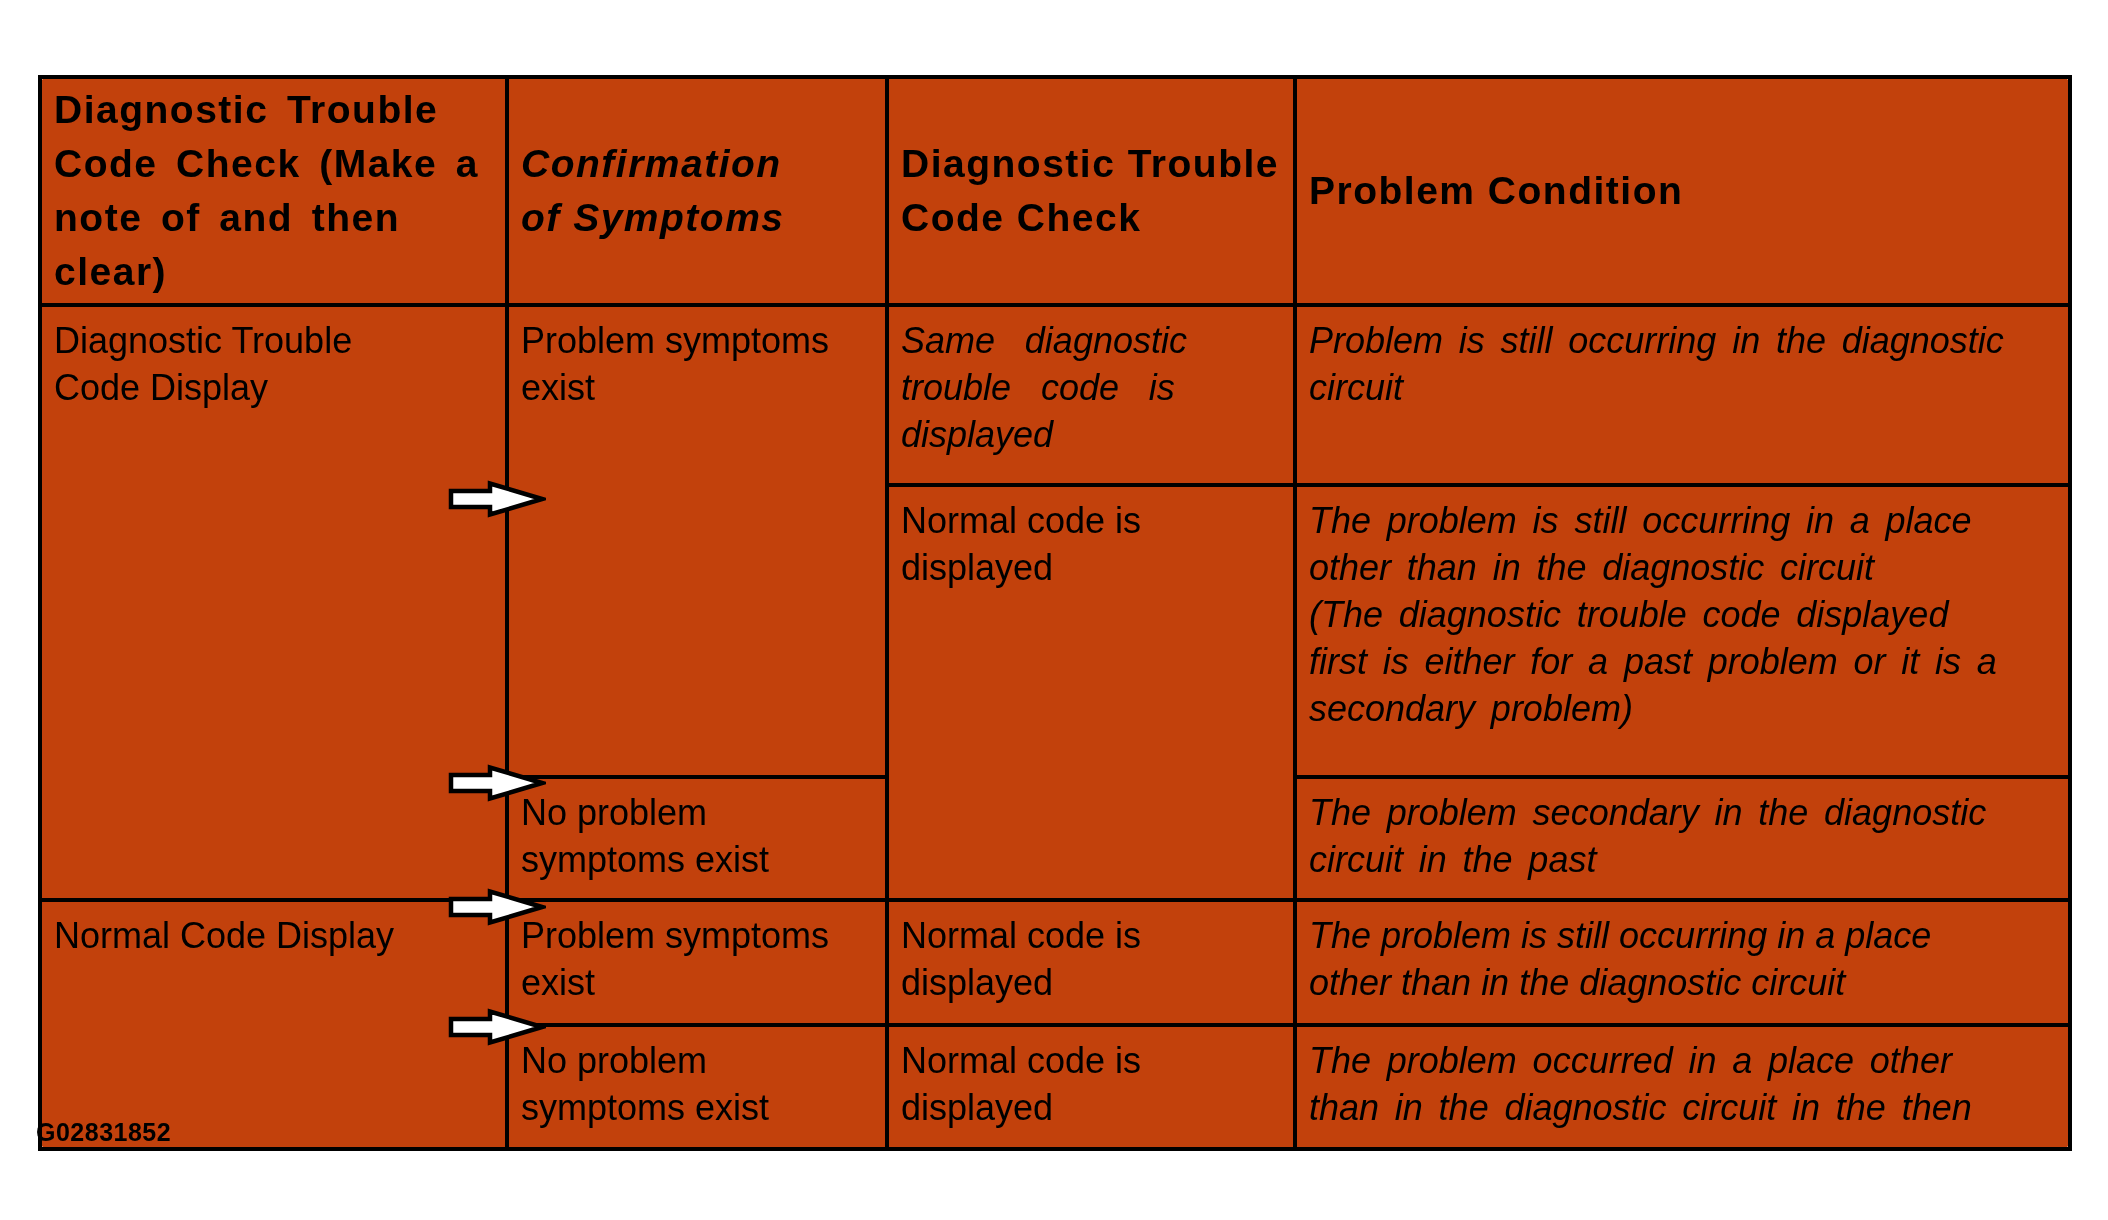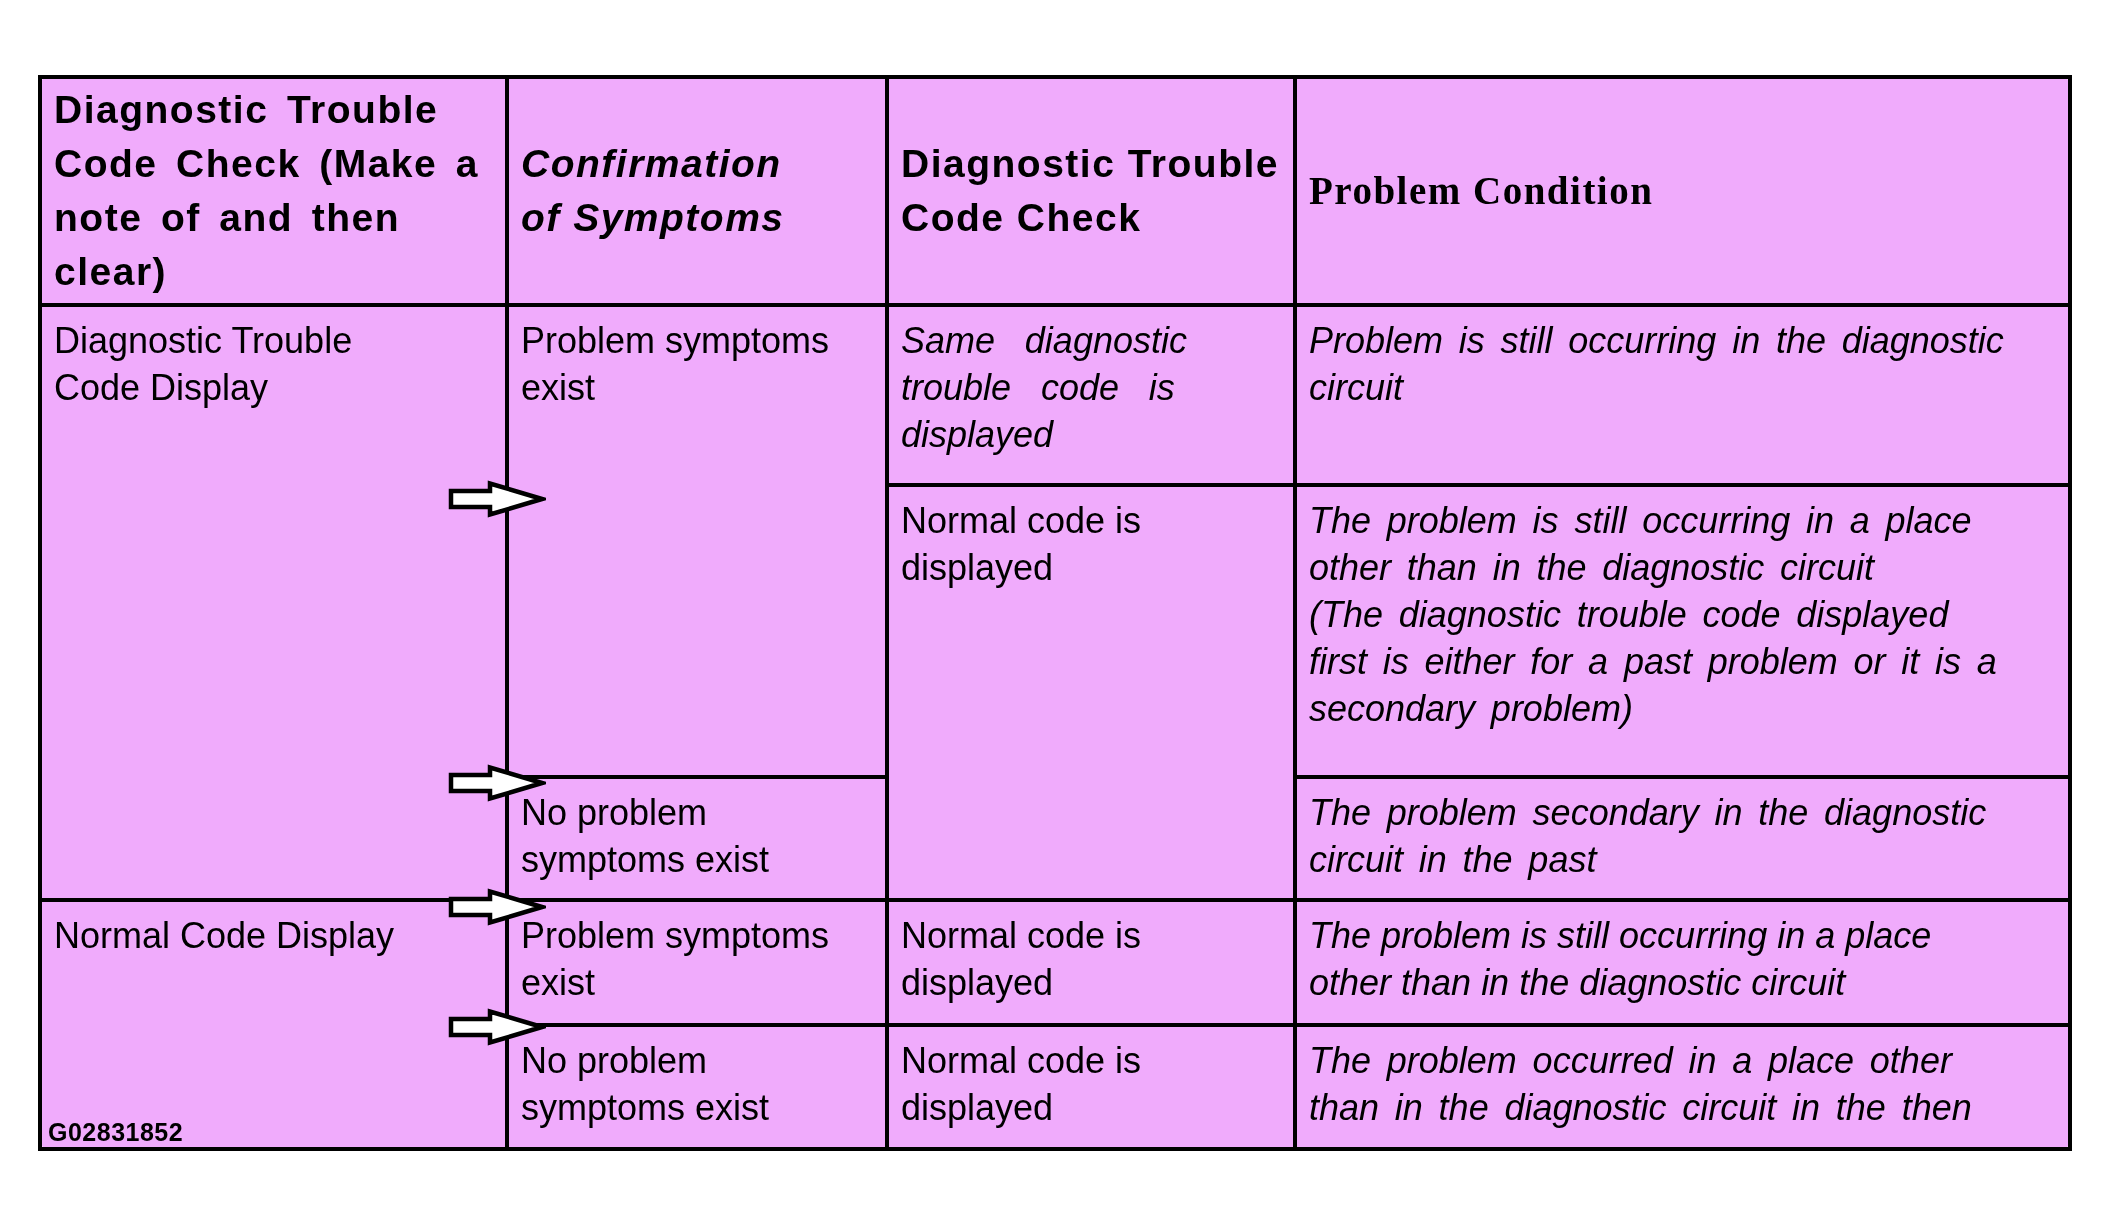--- a/index.html
+++ b/index.html
@@ -16,21 +16,21 @@
     font-family: "Liberation Sans", "DejaVu Sans", sans-serif;
     overflow: hidden;
   }
   table.diag {
     position: absolute;
     left: 38px;
     top: 75px;
     width: 2030px;
     border-collapse: collapse;
     table-layout: fixed;
-    background: #f0abfc;
+    background: #c2410c;
     border-radius: 15px;
   }
   table.diag th, table.diag td {
     border: 4px solid #000000;
     white-space: pre-line;
     overflow: hidden;
     box-sizing: border-box;
   }
   table.diag th {
     font-size: 39px;
@@ -45,39 +45,38 @@
     font-size: 36px;
     line-height: 47px;
     font-weight: normal;
     text-align: left;
     vertical-align: top;
     padding: 10px 10px 6px 12px;
   }
   th.h-col1 { vertical-align: middle; padding-left: 8px; }
   th.h-col2 { padding-left: 42px; font-style: italic; }
   th.h-col3 { padding-left: 14px; }
-  th.h-col4 { text-align: center; font-family: Liberation Serif, serif; }
+  th.h-col4 { text-align: center; }
   td.c3-first { padding-left: 18px; }
   td.c4 { padding-left: 13px; padding-right: 16px; font-style: italic; }
   .spread    { word-spacing: 0.55em; font-style: italic; }
   .spread-sm { word-spacing: 0.16em; }
   .arrow {
     position: absolute;
     left: 448px;
     width: 98px;
     height: 38px;
   }
   #figure-code {
     position: absolute;
     left: 36px;
     top: 1118px;
     font-size: 25px;
     font-weight: bold;
     letter-spacing: 0.5px;
-    margin-left: 12px;
   }
 </style>
 </head>
 <body>
 
 <div id="page">
 
   <table class="diag">
     <colgroup>
       <col style="width:467px">

